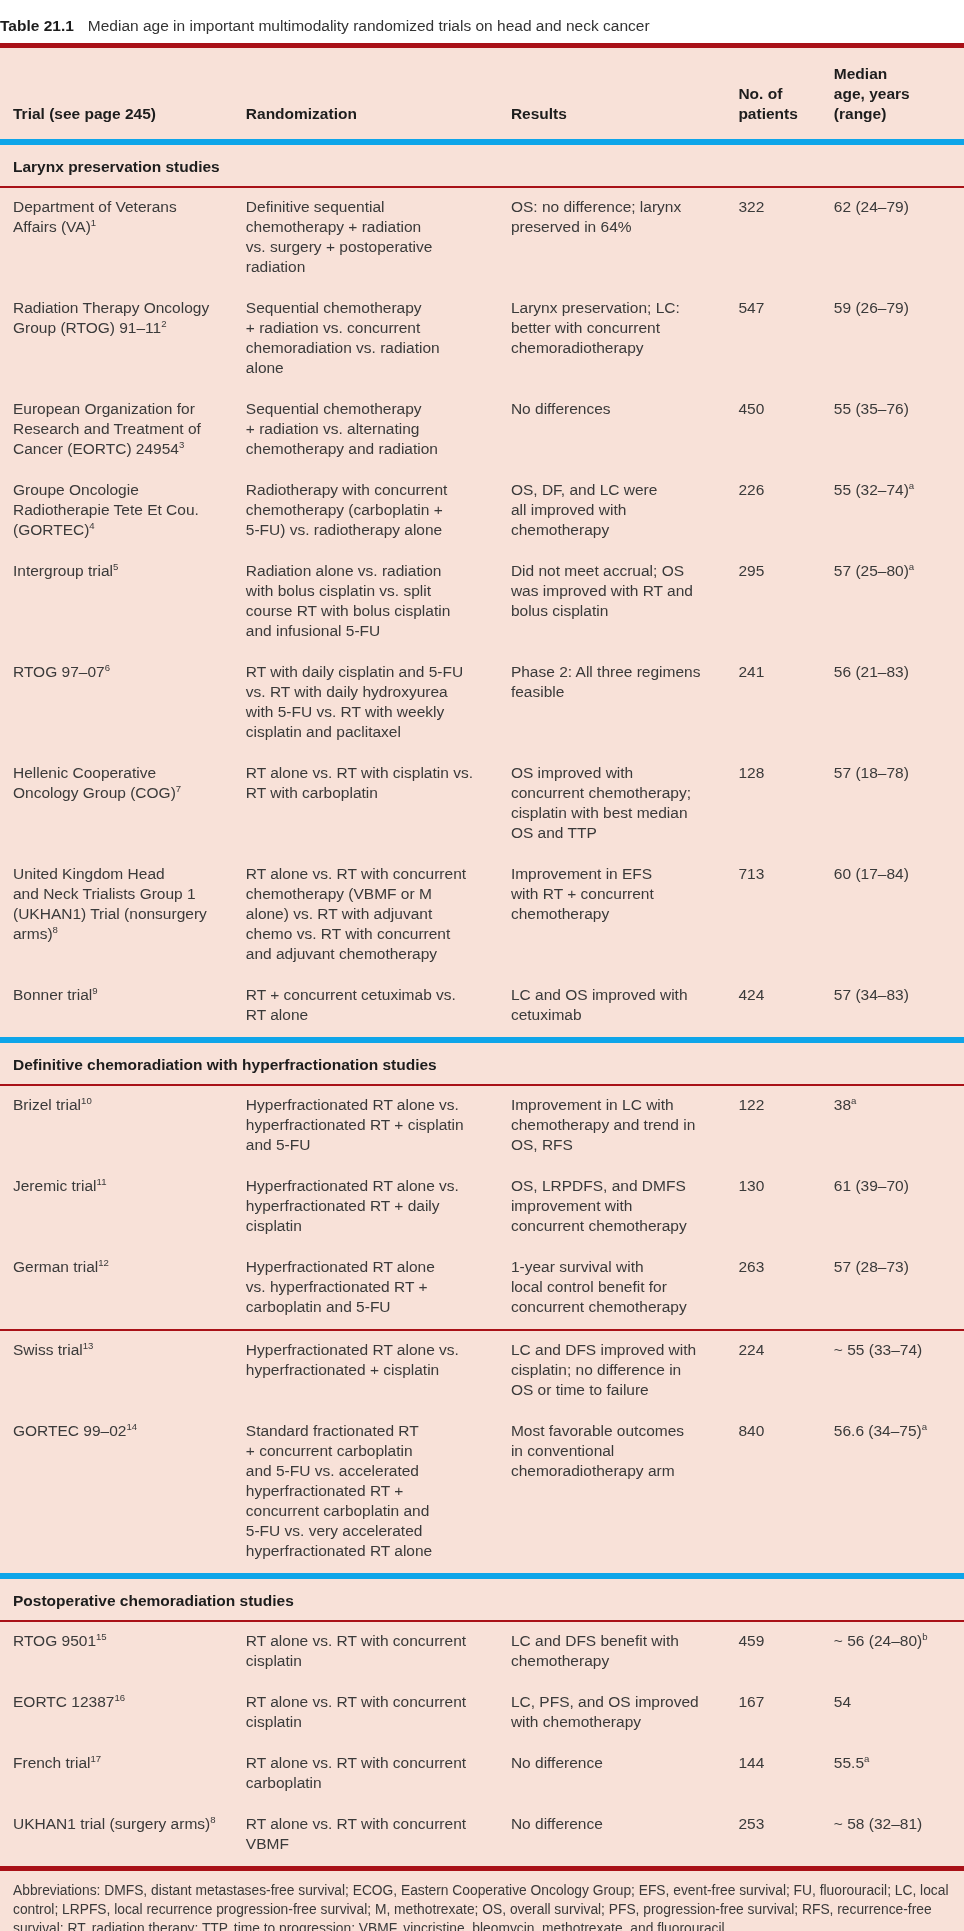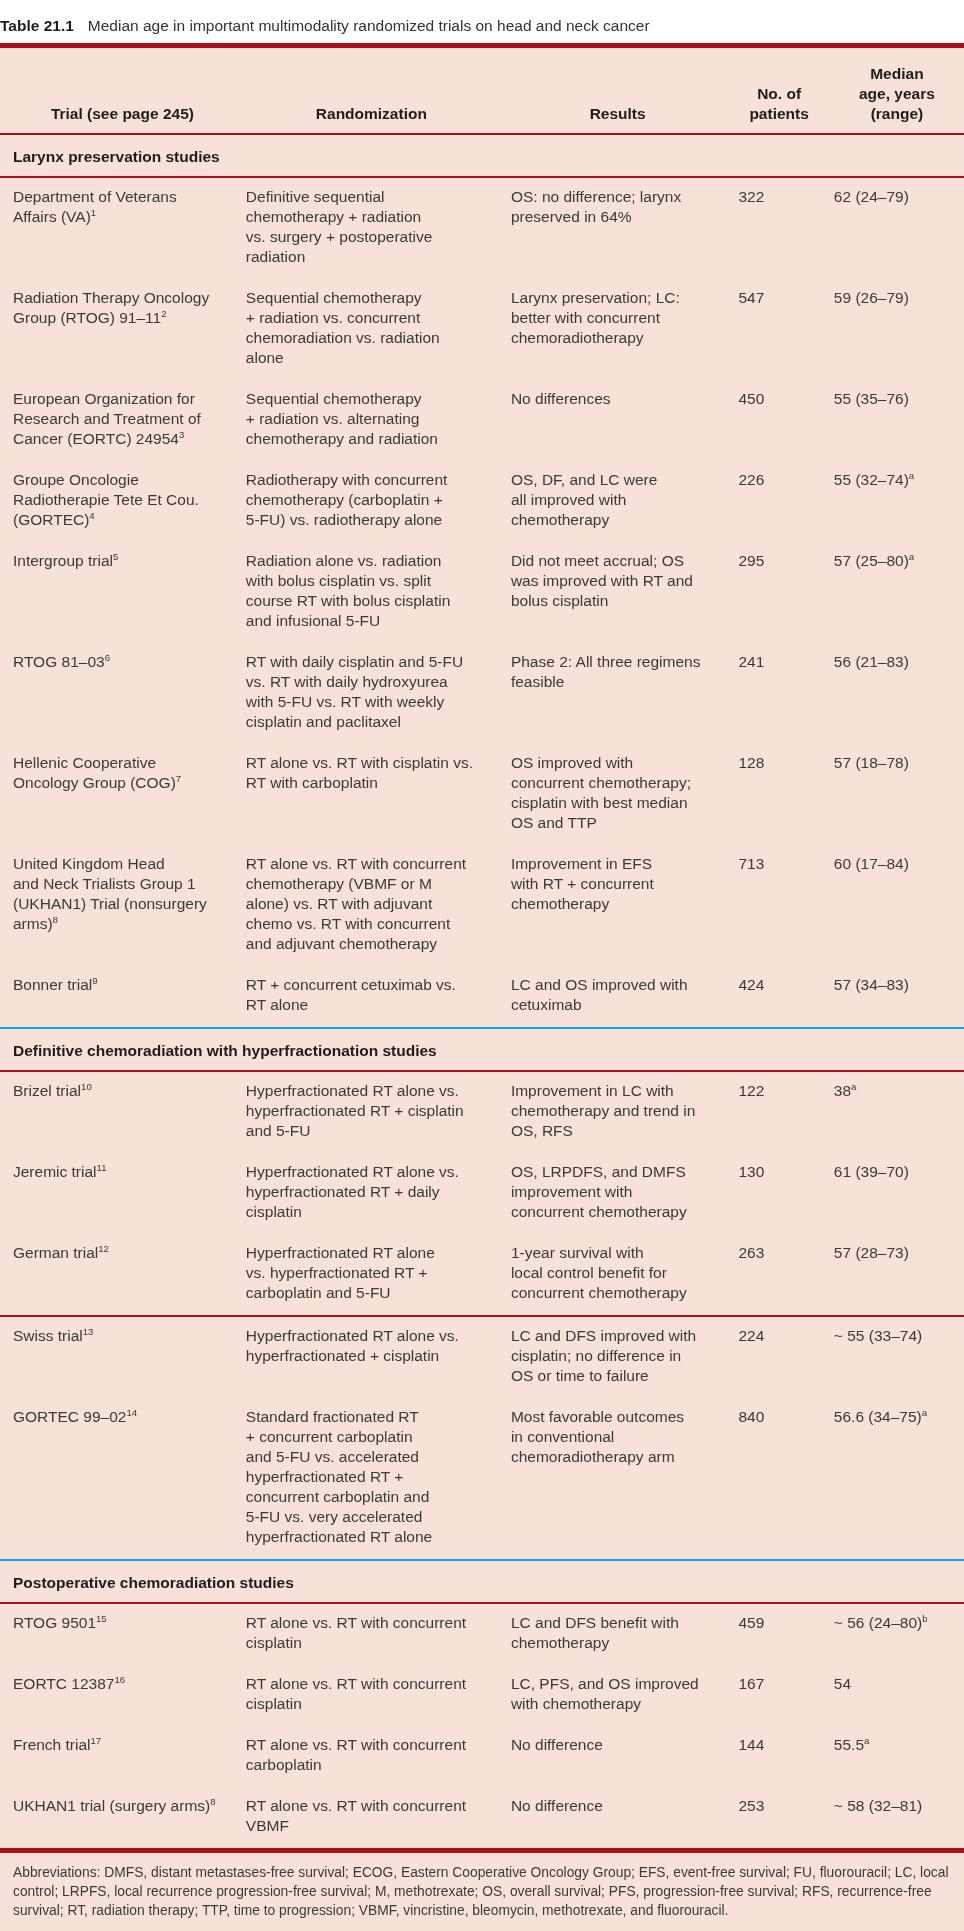--- a/index.html
+++ b/index.html
@@ -48,30 +48,29 @@
     white-space: pre-line;
   }
   th:first-child, td:first-child { padding-left: 13px; }
   td:last-child, th:last-child { padding-right: 4px; }
 
   tr.head-row th {
     font-weight: bold;
     color: #1d1d1d;
     vertical-align: bottom;
     padding-top: 16px;
-    padding-bottom: 9px;
+    padding-bottom: 15px;
     border-bottom: 2px solid #a91118;
-    text-align: center;
   }
   tr.section-row th {
     font-weight: bold;
     color: #1d1d1d;
     padding-top: 12px;
     padding-bottom: 9px;
-    border-top: 2px solid #0ea5e9;
+    border-top: 6px solid #0ea5e9;
     border-bottom: 2px solid #a91118;
   }
   tr.data-row td { color: #3a3a3a; }
   tr.data-row.divider-above td { border-top: 2px solid #a91118; }
 
   sup {
     font-size: 0.62em;
     line-height: 0;
     vertical-align: super;
   }
@@ -184,21 +183,21 @@
 course RT with bolus cisplatin
 and infusional 5-FU</td>
     <td class="c-res">Did not meet accrual; OS
 was improved with RT and
 bolus cisplatin</td>
     <td class="c-pat">295</td>
     <td class="c-age"><span class="txt">57 (25–80)</span><sup>a</sup></td>
   </tr>
 
   <tr class="data-row">
-    <td class="c-trial"><span class="txt">RTOG 81–03</span><sup>6</sup></td>
+    <td class="c-trial"><span class="txt">RTOG 97–07</span><sup>6</sup></td>
     <td class="c-rand">RT with daily cisplatin and 5-FU
 vs. RT with daily hydroxyurea
 with 5-FU vs. RT with weekly
 cisplatin and paclitaxel</td>
     <td class="c-res">Phase 2: All three regimens
 feasible</td>
     <td class="c-pat">241</td>
     <td class="c-age"><span class="txt">56 (21–83)</span><sup></sup></td>
   </tr>
 

